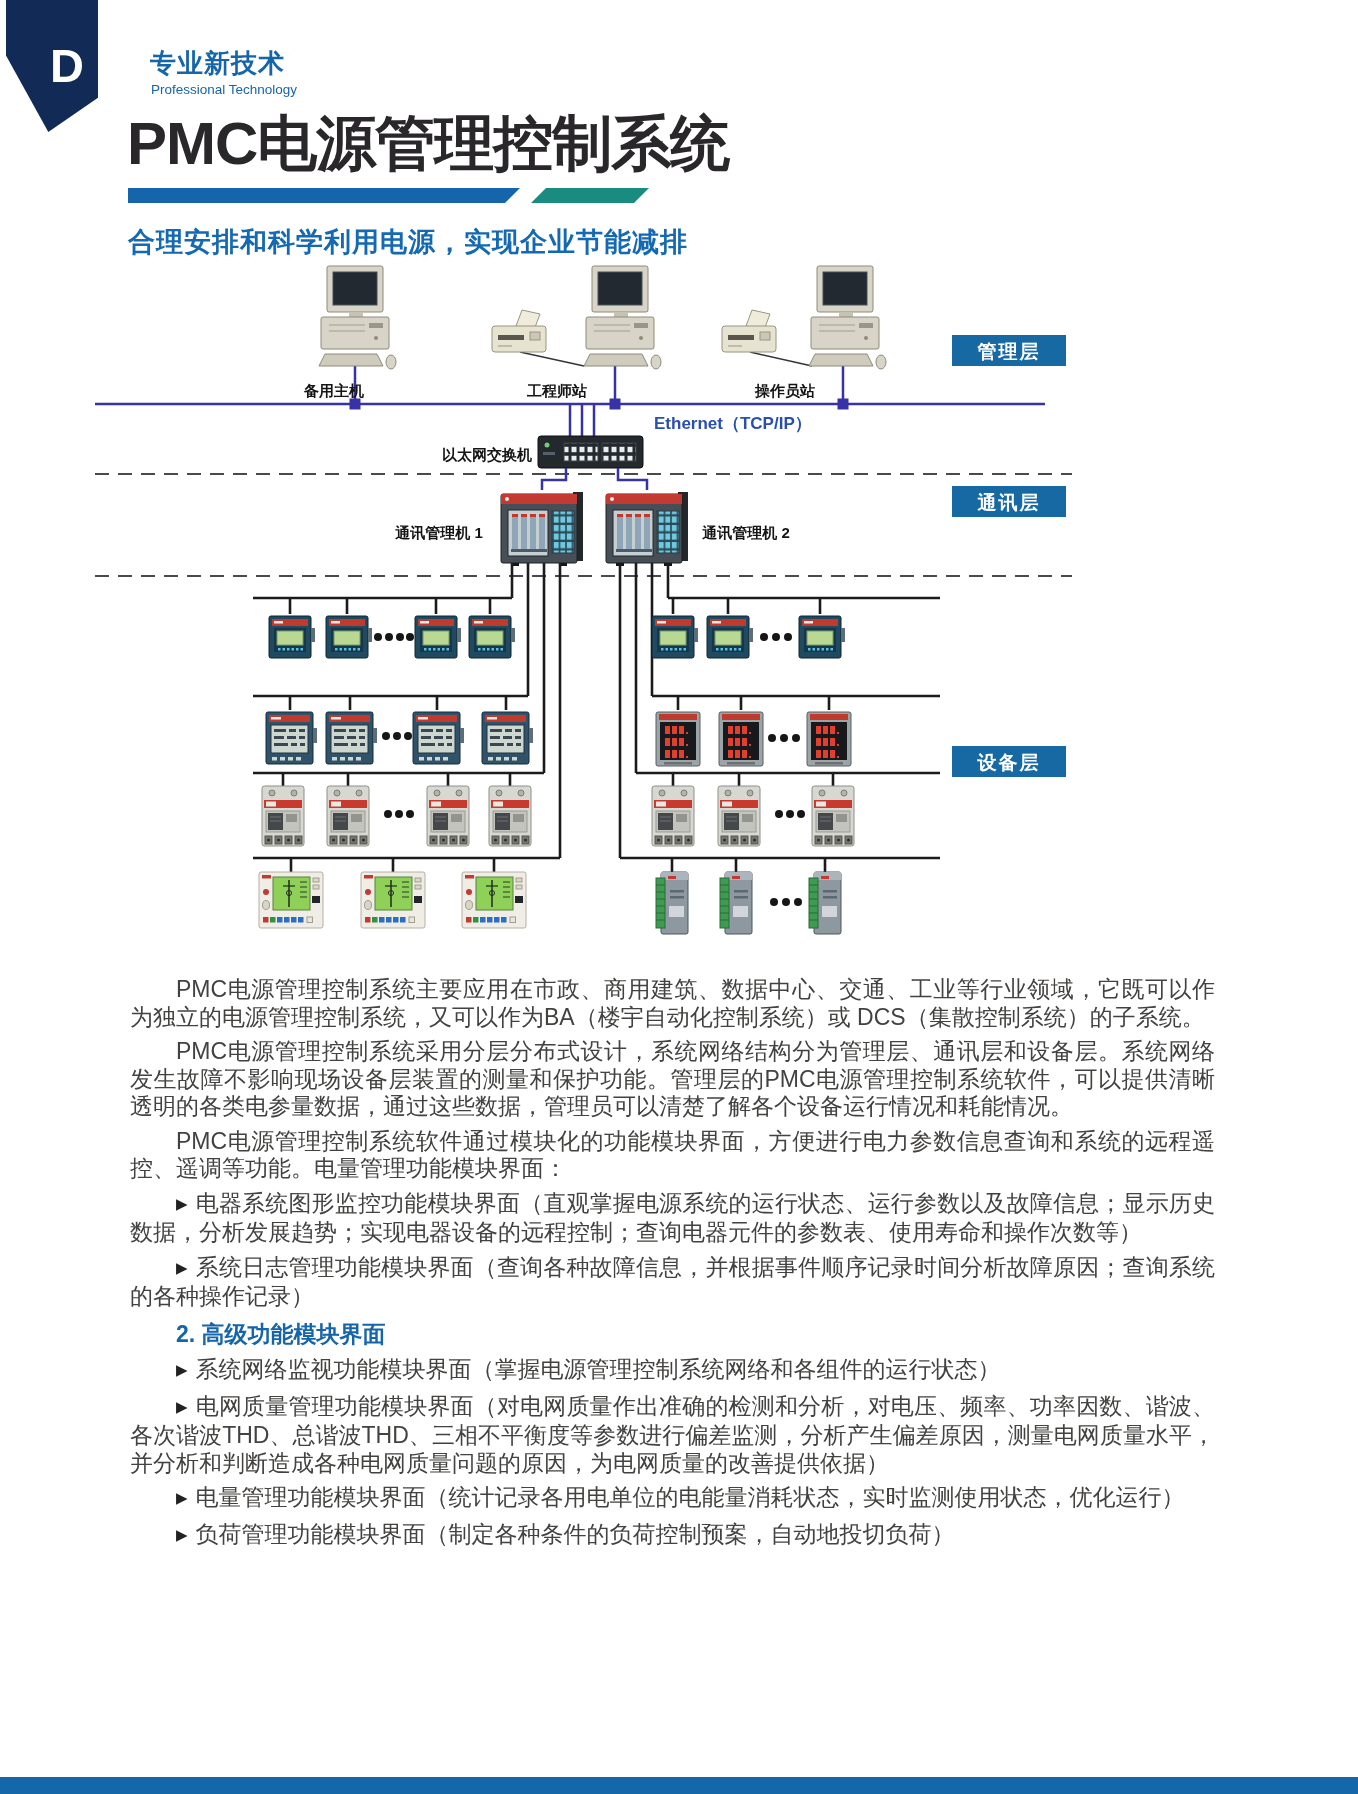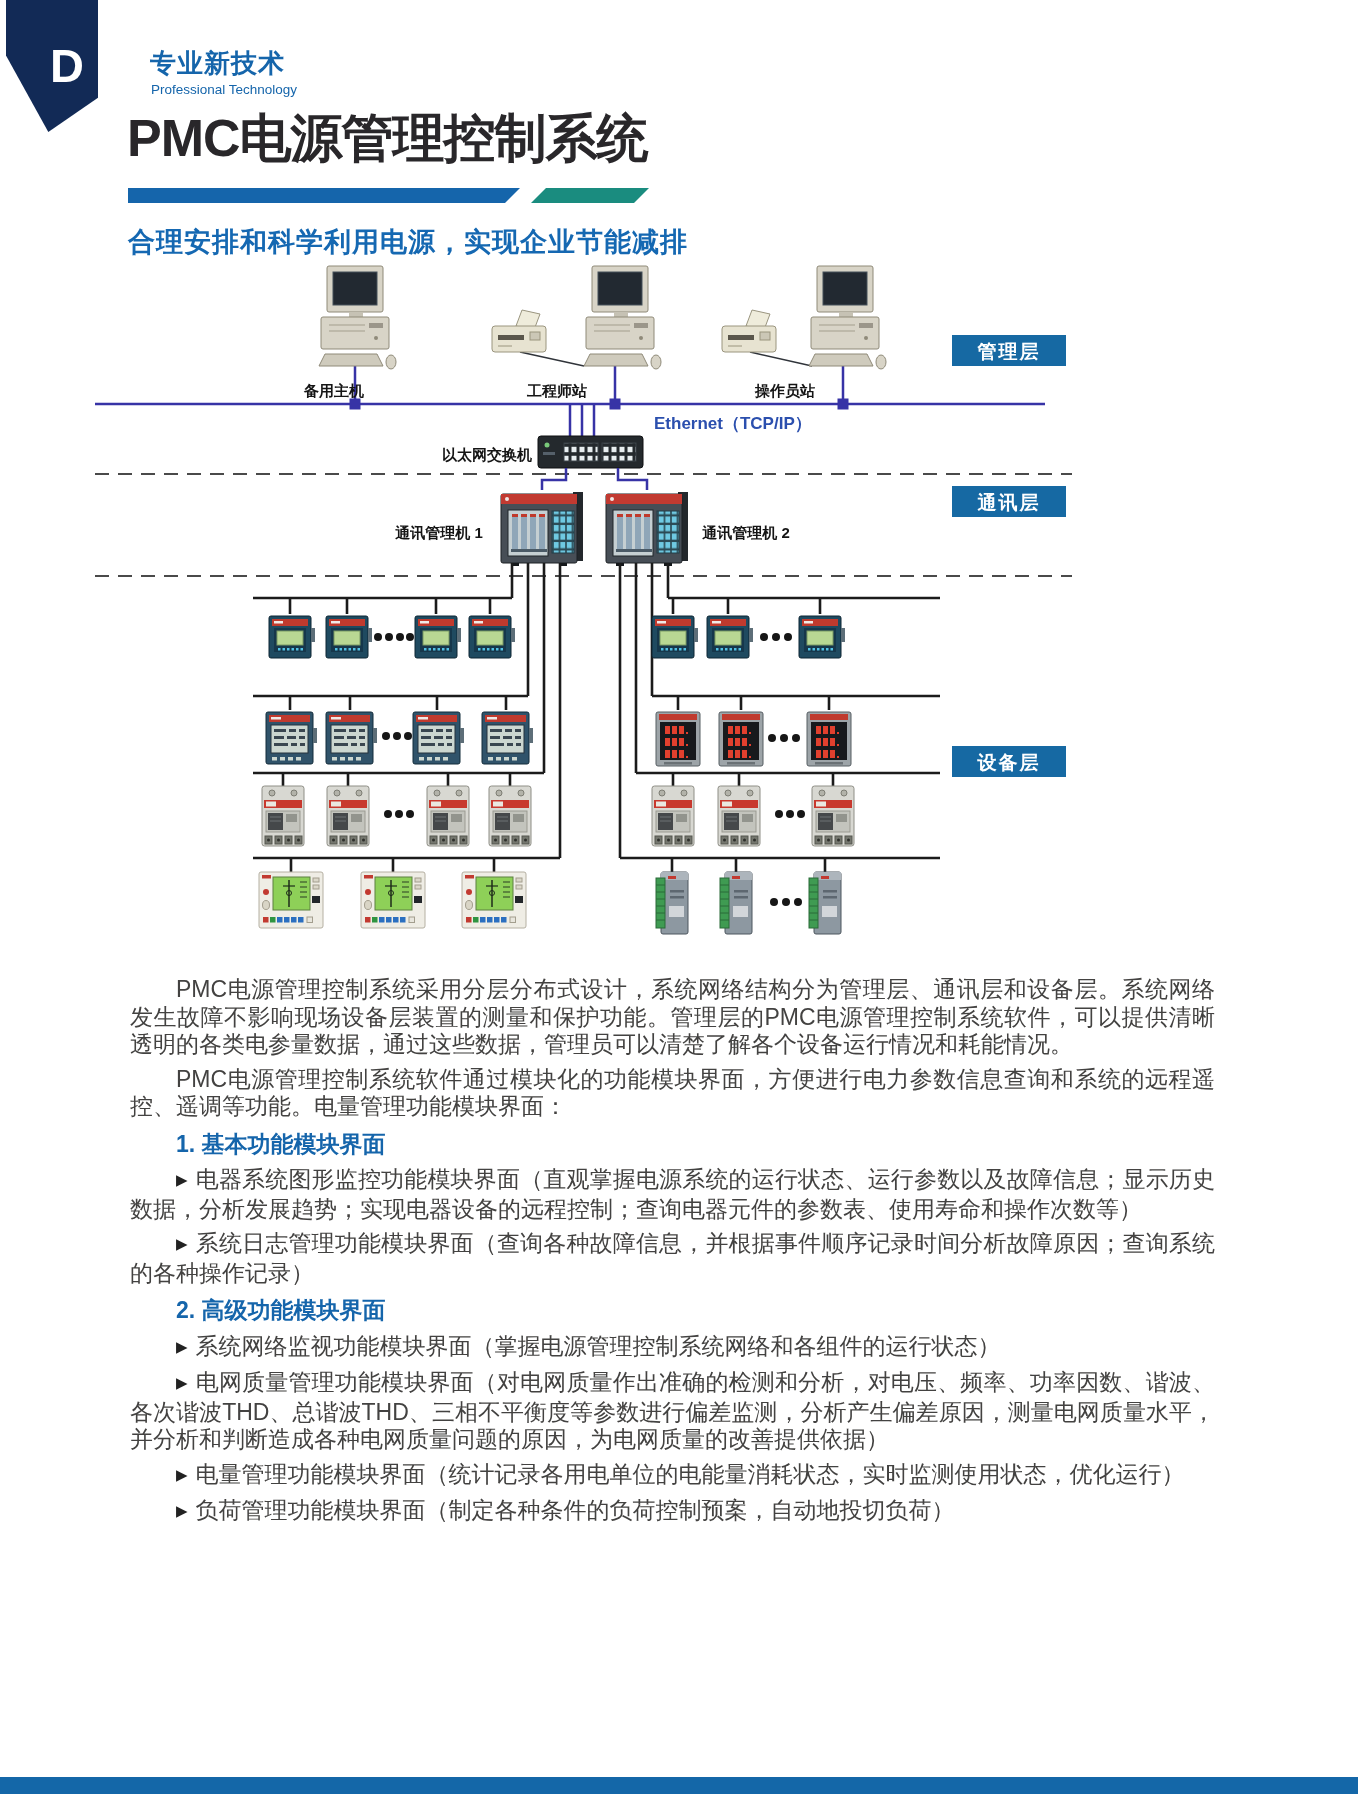--- a/index.html
+++ b/index.html
@@ -10,21 +10,21 @@
   html,body{background:#ffffff;}
   body{font-family:"Liberation Sans","DejaVu Sans",sans-serif;}
   .page{position:relative;width:1358px;height:1794px;background:#fff;overflow:hidden;}
 
   
   .corner-badge{position:absolute;left:6px;top:0;width:92px;height:132px;background:var(--navy);
     clip-path:polygon(0 0,100% 0,100% 74%,46% 100%,0 42%);}
   .corner-letter{position:absolute;left:50px;top:38px;color:#fff;font-size:47px;font-weight:bold;}
   .brand-title{position:absolute;left:150px;top:46px;color:var(--accent-blue);font-size:26px;font-weight:bold;letter-spacing:1px;}
   .brand-sub{position:absolute;left:151px;top:82px;color:var(--accent-blue);font-size:13.5px;font-weight:normal;}
-  .page-title{position:absolute;left:127px;top:104px;color:#29272a;font-size:52px;font-weight:900;letter-spacing:-1px;text-align:center;}
+  .page-title{position:absolute;left:127px;top:104px;color:#29272a;font-size:60px;font-weight:900;letter-spacing:-1px;text-align:center;}
   .bar-blue{position:absolute;left:128px;top:188px;width:392px;height:15px;background:var(--accent-blue);
     clip-path:polygon(0 0,100% 0,calc(100% - 15px) 100%,0 100%);}
   .bar-teal{position:absolute;left:531px;top:188px;width:118px;height:15px;background:var(--teal);
     clip-path:polygon(15px 0,100% 0,calc(100% - 15px) 100%,0 100%);}
   .page-subtitle{position:absolute;left:128px;top:224px;color:#1568B2;font-size:27px;font-weight:600;letter-spacing:1px;}
 
   
   .diagram{position:absolute;left:88px;top:254px;width:990px;height:700px;}
   .dlabel{font-family:"Liberation Sans","DejaVu Sans",sans-serif;font-size:15px;font-weight:bold;fill:#151515;}
   .elabel{font-family:"Liberation Sans","DejaVu Sans",sans-serif;font-size:17px;font-weight:600;fill:#2B4FAE;}
@@ -388,24 +388,24 @@
       <rect class="badge-rect" x="864" y="81" width="114" height="31"></rect>
       <text class="blabel" x="921" y="103.5" text-anchor="middle">管理层</text>
       <rect class="badge-rect" x="864" y="232" width="114" height="31"></rect>
       <text class="blabel" x="921" y="254.5" text-anchor="middle">通讯层</text>
       <rect class="badge-rect" x="864" y="492" width="114" height="31"></rect>
       <text class="blabel" x="921" y="514.5" text-anchor="middle">设备层</text>
     </g>
   </svg>
 
   <div class="article">
+    <p>PMC电源管理控制系统主要应用在市政、商用建筑、数据中心、交通、工业等行业领域，它既可以作为独立的电源管理控制系统，又可以作为BA（楼宇自动化控制系统）或 DCS（集散控制系统）的子系统。</p>
     <p>PMC电源管理控制系统采用分层分布式设计，系统网络结构分为管理层、通讯层和设备层。系统网络发生故障不影响现场设备层装置的测量和保护功能。管理层的PMC电源管理控制系统软件，可以提供清晰透明的各类电参量数据，通过这些数据，管理员可以清楚了解各个设备运行情况和耗能情况。</p>
     <p>PMC电源管理控制系统软件通过模块化的功能模块界面，方便进行电力参数信息查询和系统的远程遥控、遥调等功能。电量管理功能模块界面：</p>
 
-    <div class="sec-heading">1. 基本功能模块界面</div>
     <p class="bullet"><span class="tri">▶</span><span>电器系统图形监控功能模块界面（直观掌握电源系统的运行状态、运行参数以及故障信息；显示历史数据，分析发展趋势；实现电器设备的远程控制；查询电器元件的参数表、使用寿命和操作次数等）</span></p>
     <p class="bullet"><span class="tri">▶</span><span>系统日志管理功能模块界面（查询各种故障信息，并根据事件顺序记录时间分析故障原因；查询系统的各种操作记录）</span></p>
 
     <div class="sec-heading">2. 高级功能模块界面</div>
     <p class="bullet"><span class="tri">▶</span><span>系统网络监视功能模块界面（掌握电源管理控制系统网络和各组件的运行状态）</span></p>
     <p class="bullet"><span class="tri">▶</span><span>电网质量管理功能模块界面（对电网质量作出准确的检测和分析，对电压、频率、功率因数、谐波、各次谐波THD、总谐波THD、三相不平衡度等参数进行偏差监测，分析产生偏差原因，测量电网质量水平，并分析和判断造成各种电网质量问题的原因，为电网质量的改善提供依据）</span></p>
     <p class="bullet"><span class="tri">▶</span><span>电量管理功能模块界面（统计记录各用电单位的电能量消耗状态，实时监测使用状态，优化运行）</span></p>
     <p class="bullet"><span class="tri">▶</span><span>负荷管理功能模块界面（制定各种条件的负荷控制预案，自动地投切负荷）</span></p>
   </div>
 

